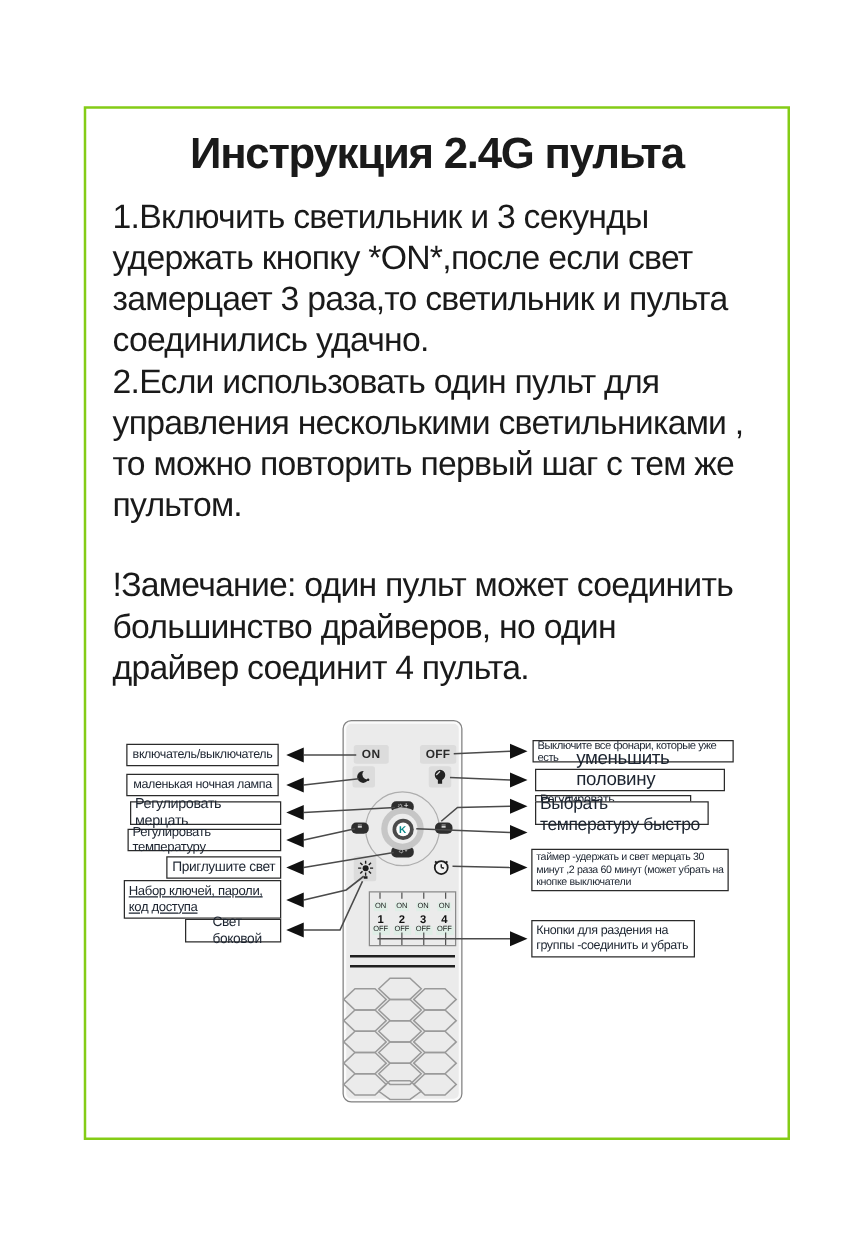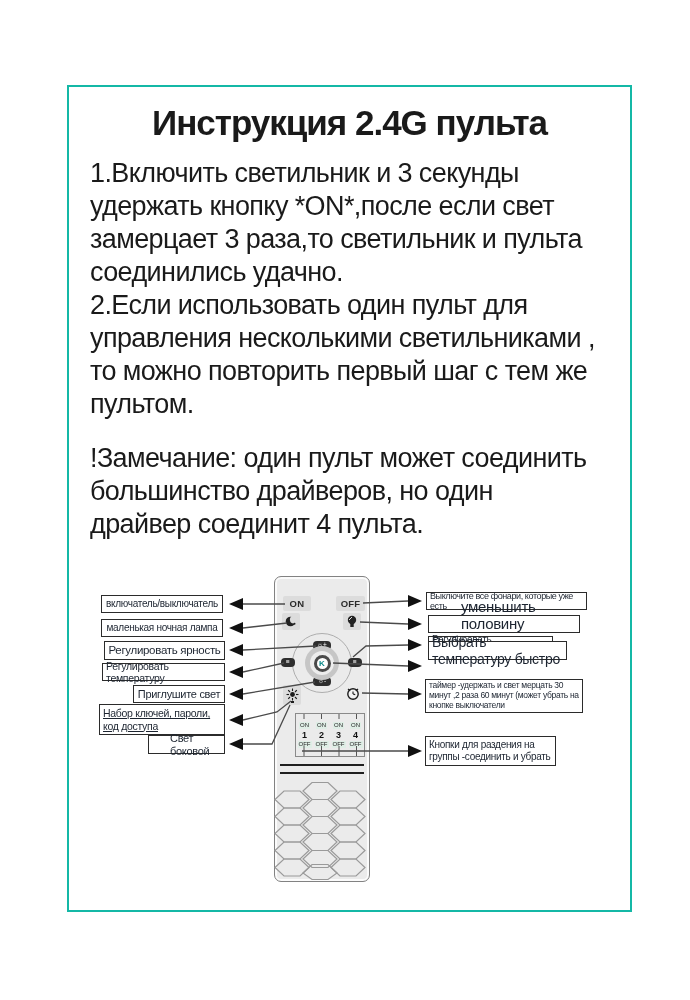--- a/index.html
+++ b/index.html
@@ -1,23 +1,23 @@
 <!DOCTYPE html>
 <html><head>
 <meta charset="utf-8">
 <style>
   html,body{margin:0;padding:0;background:#fff;}
   #page{position:relative;width:690px;height:1000px;background:#ffffff;overflow:hidden;
         font-family:"Liberation Sans",sans-serif;color:#1a1a1a;}
   
-  .frame{position:absolute;left:67px;top:85px;width:561px;height:823px;border:2px solid #14b8a6;background:#fff;}
+  .frame{position:absolute;left:67px;top:85px;width:561px;height:823px;border:2px solid #84cc16;background:#fff;}
   .doc-title{margin:16px 10px 0 10px;text-align:center;font-size:35px;font-weight:bold;letter-spacing:-1px;}
   .instructions{margin:14px 0 0 21px;width:508px;font-size:27px;letter-spacing:-0.6px;line-height:33px;}
   .instructions p{margin:0;}
-  .instructions p.note{margin-top:21px;}
+  .instructions p.note{margin-top:31px;}
 
   
   .lbl{position:absolute;border:1px solid #2b2b2b;background:#fff;color:#1c2430;
        display:flex;align-items:center;justify-content:center;text-align:left;
        box-sizing:border-box;padding:1px 3px;line-height:1.15;letter-spacing:-0.3px;}
   .ll0{left:101px;top:595px;width:122px;height:18px;font-size:10px;}
   .ll1{left:101px;top:619px;width:122px;height:18px;font-size:10px;}
   .ll2{left:104px;top:641px;width:121px;height:19px;font-size:11.5px;}
   .ll3{left:102px;top:663px;width:123px;height:18px;font-size:10.5px;}
   .ll4{left:133px;top:685px;width:92px;height:18px;font-size:11px;}
@@ -178,21 +178,21 @@
       <polygon points="331,799.5 340,791 356,791 365,799.5 356,808 340,808"></polygon>
       <polygon points="331,816.5 340,808 356,808 365,816.5 356,825 340,825"></polygon>
       <polygon points="331,833.5 340,825 356,825 365,833.5 356,842 340,842"></polygon>
       <polygon points="331,850.5 340,842 356,842 365,850.5 356,859 340,859"></polygon>
       <polygon points="331,867.5 340,859 356,859 365,867.5 356,876 340,876"></polygon>
     </g>
   </svg>
 
   <div class="lbl ll0">включатель/выключатель</div>
   <div class="lbl ll1">маленькая ночная лампа</div>
-  <div class="lbl ll2">Регулировать ярность</div>
+  <div class="lbl ll2">Регулировать мерцать</div>
   <div class="lbl ll3">Регулировать температуру</div>
   <div class="lbl ll4">Приглушите свет</div>
   <div class="lbl ll5">Набор ключей, пароли, код доступа</div>
   <div class="lbl ll6">Свет боковой</div>
 
   <div class="lbl rl0">Выключите все фонари, которые уже есть</div>
   <div class="lbl rl1">уменьшить половину мощности</div>
   <div class="lbl rl2">Регулировать температуру</div>
   <div class="lbl rl3">Выбрать температуру быстро</div>
   <div class="lbl rl4">таймер -удержать и свет мерцать 30 минут ,2 раза 60 минут (может убрать на кнопке выключатели</div>

